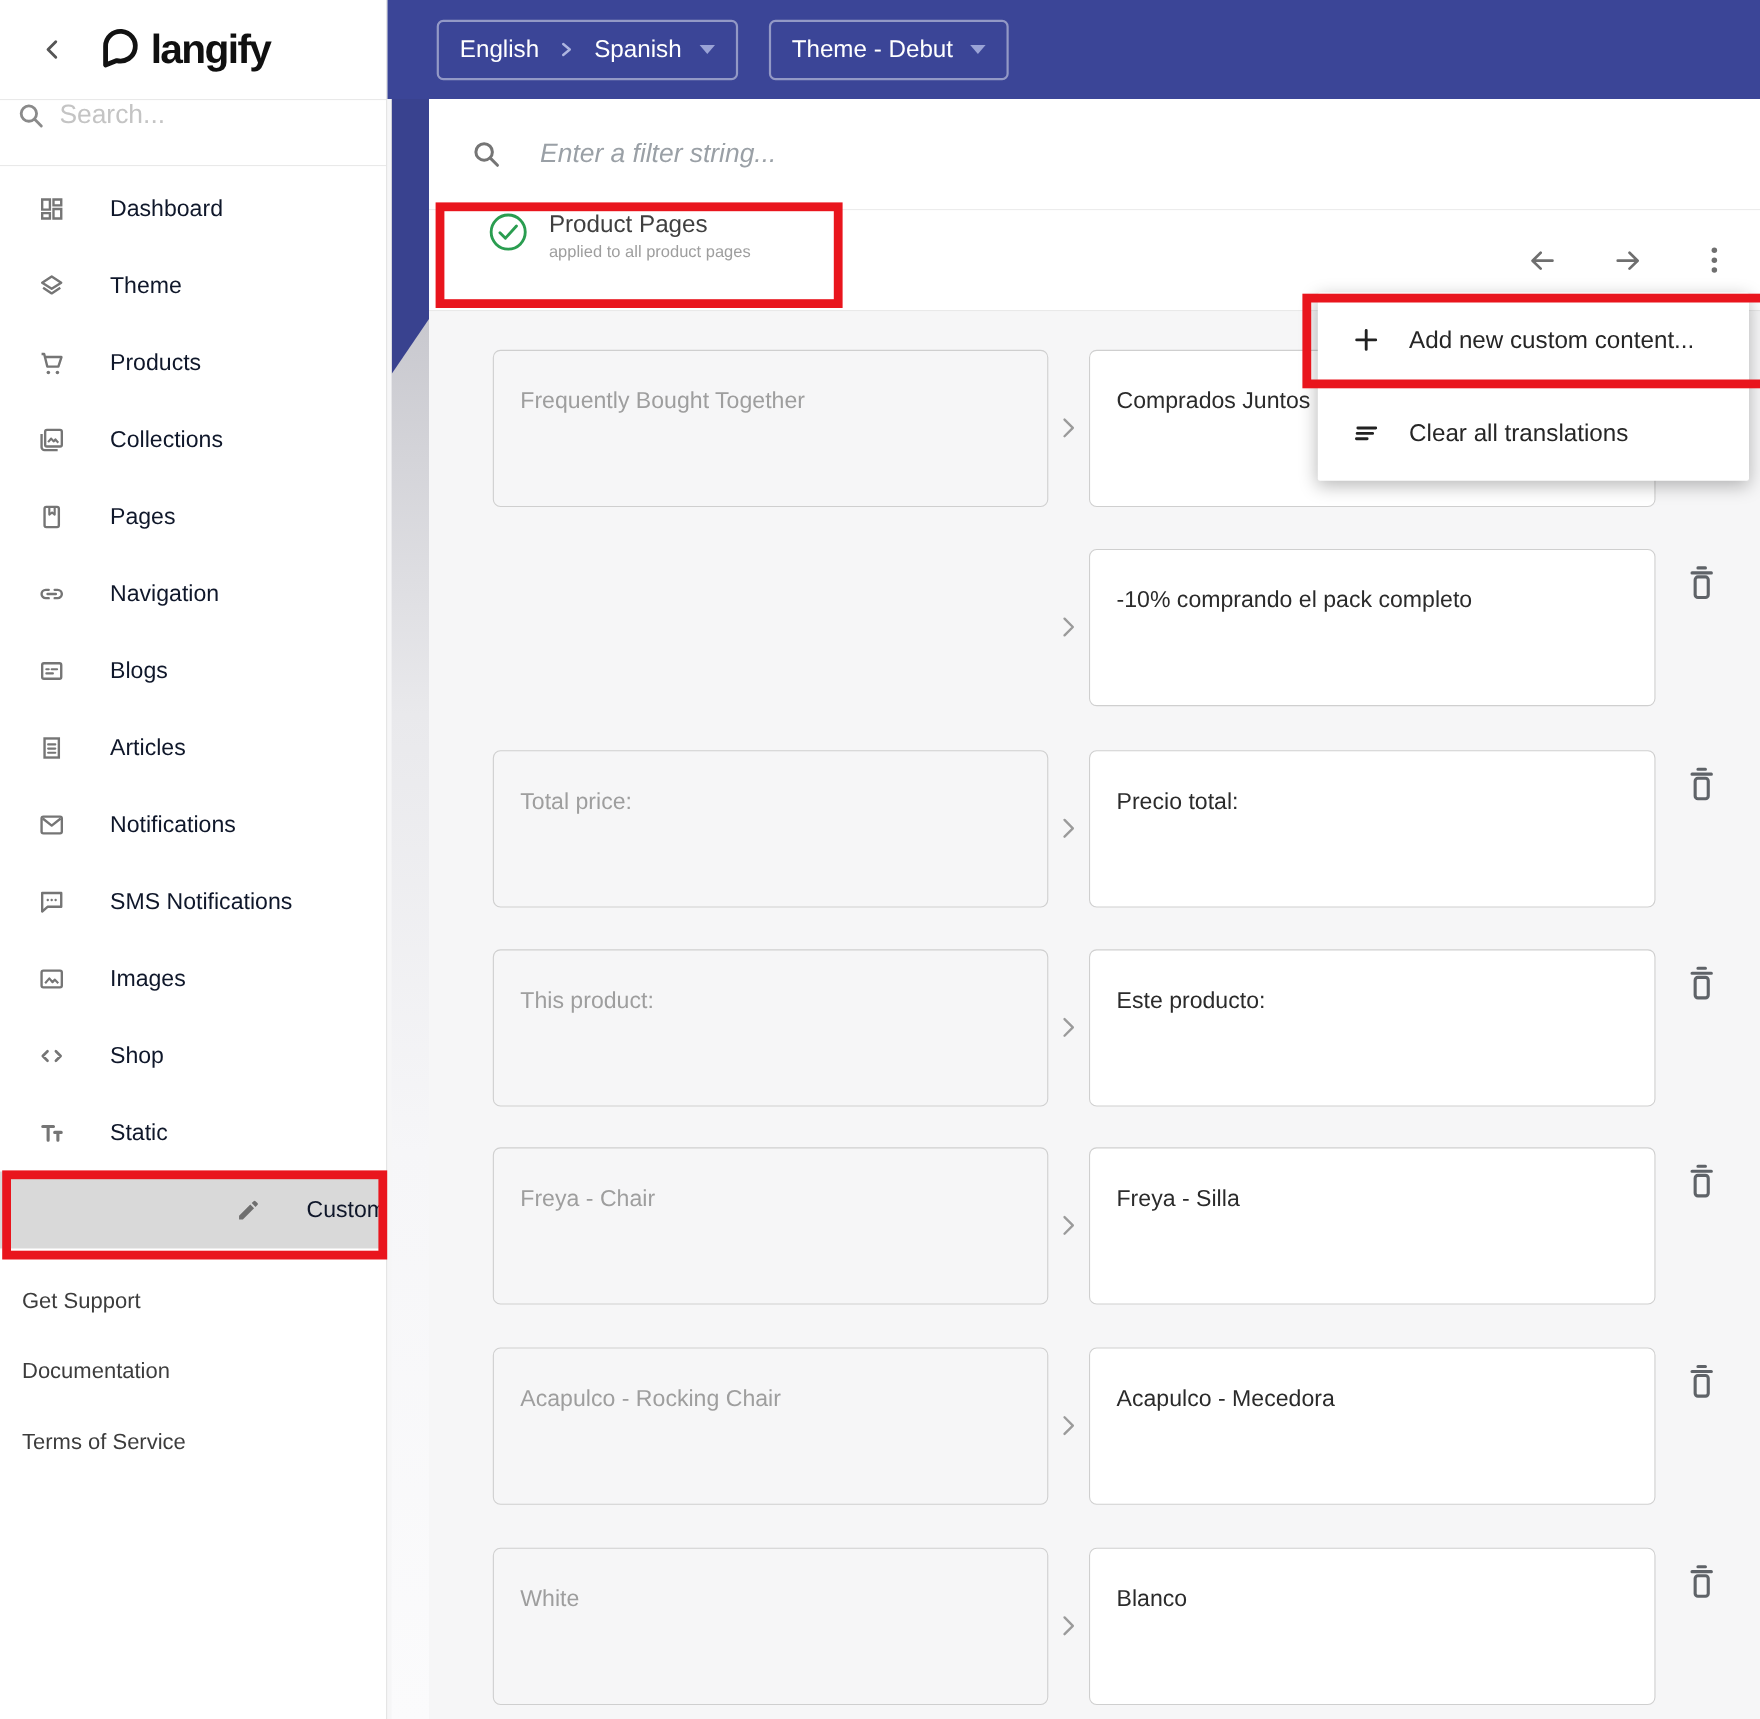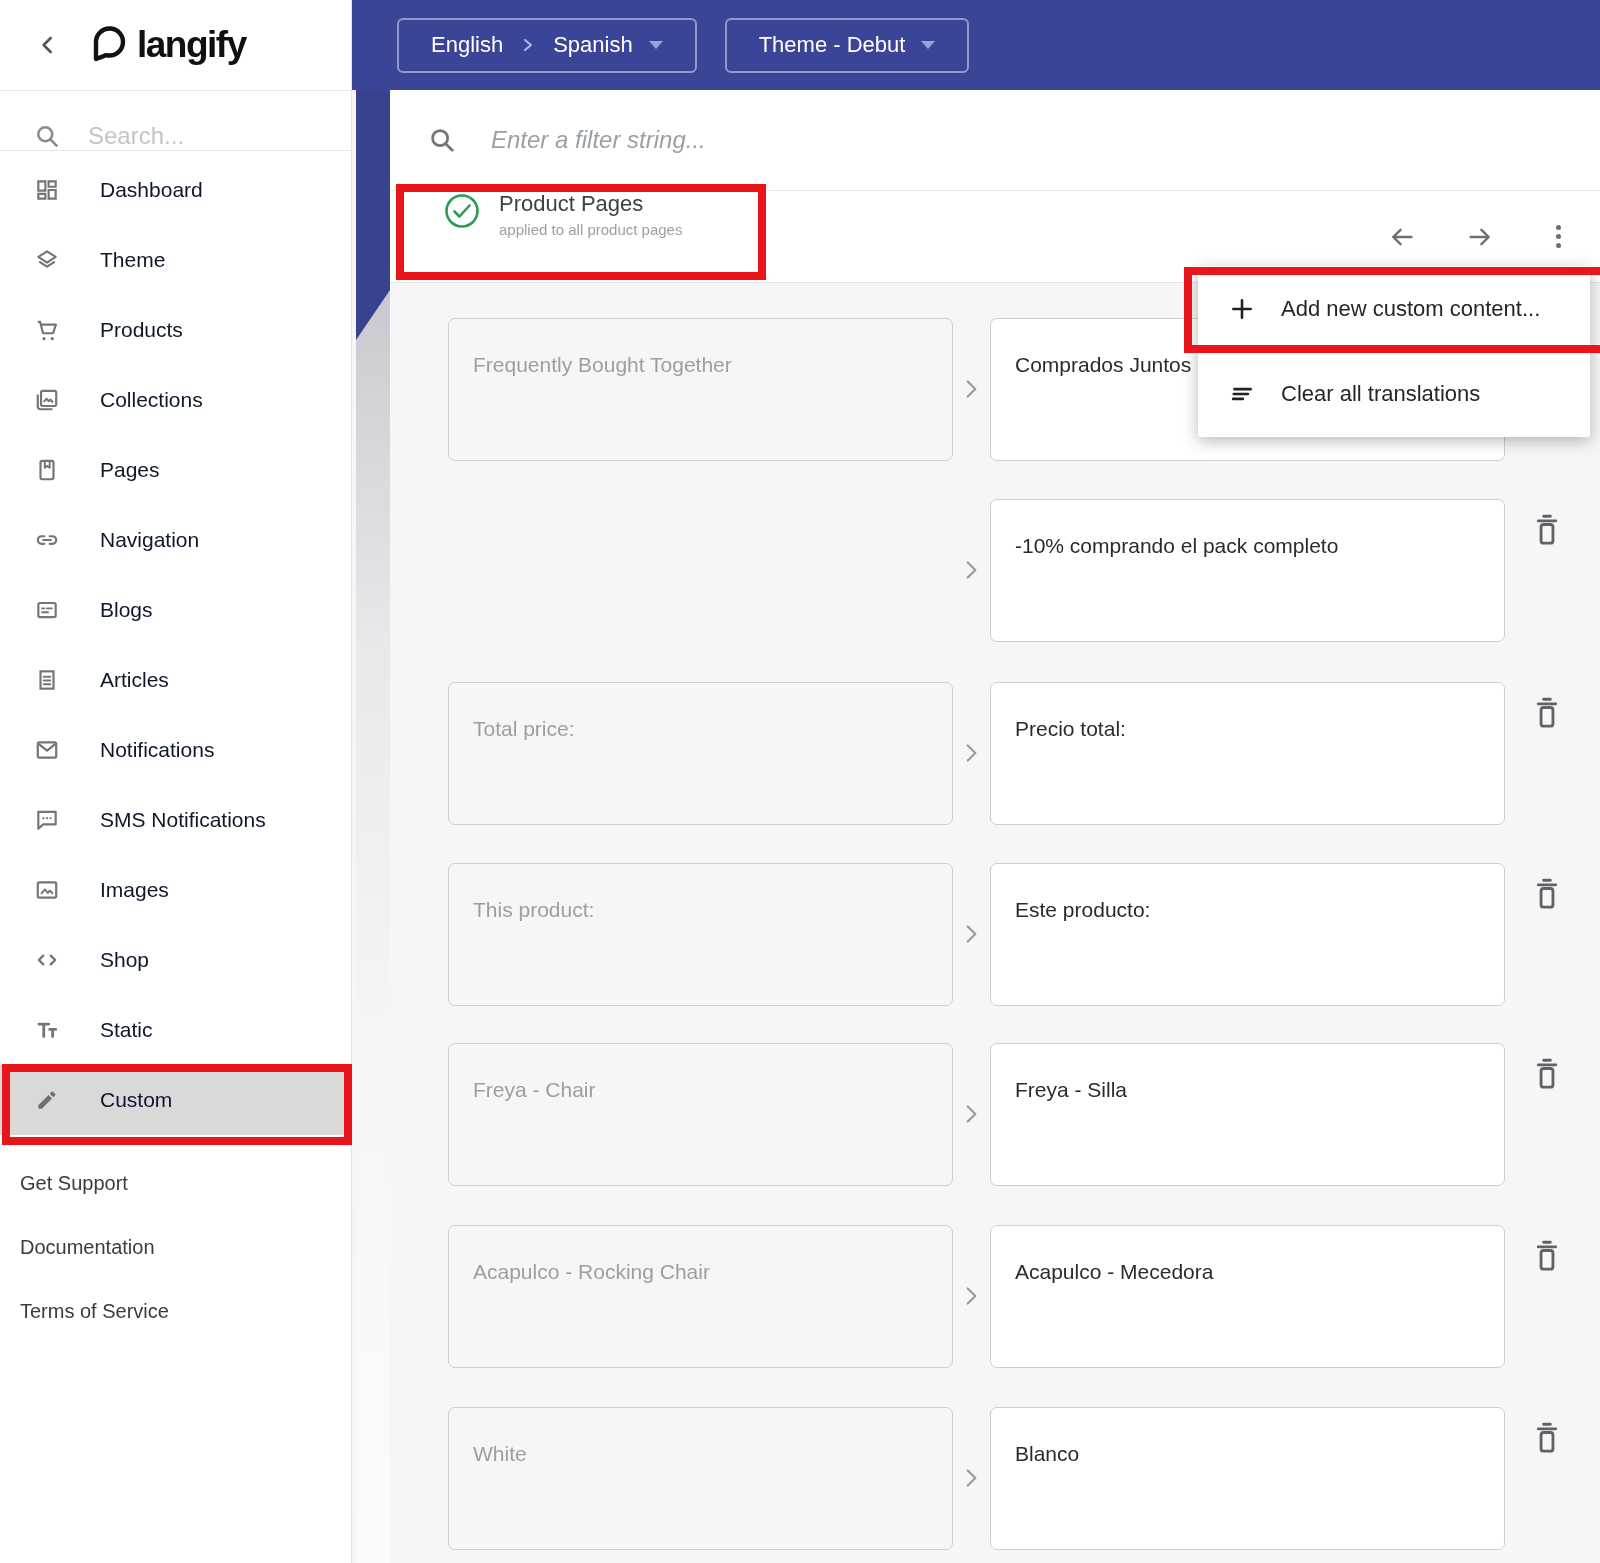--- a/index.html
+++ b/index.html
@@ -17,49 +17,49 @@
   .sidebar {
     position:absolute; left:0; top:0; width:352px; height:1563px;
     background:#fff; border-right:1px solid #e3e3e3; z-index:5;
   }
   .sidebar-header { height:90px; display:flex; align-items:center; padding-left:30px; }
   .back-btn { width:36px; height:36px; display:flex; align-items:center; justify-content:center; cursor:pointer; }
   .logo { display:flex; align-items:center; margin-left:20px; gap:7px; }
   .logo-text { font-size:37px; font-weight:700; color:#101010; letter-spacing:-1.5px; }
   .search-row {
     height:61px; border-top:1px solid #e9e9e9; border-bottom:1px solid #e9e9e9;
-    display:flex; align-items:flex-end; padding-left:33px; gap:27px;
+    display:flex; align-items:flex-start; padding-left:14px; gap:12px;
   }
   .search-row input {
     border:none; outline:none; font-size:24px; color:#555; width:220px;
     font-family:"Liberation Sans", sans-serif; background:transparent;
   }
   .search-row input::placeholder { color:#c4c4c4; }
   .nav { padding-top:4px; }
   .nav-item {
     height:70px; display:flex; align-items:center; padding-left:34px; gap:40px;
     font-size:21px; color:#0f172a; cursor:pointer;
   }
-  .nav-item.active { background:#d9d9d9; }
+  .nav-item.active { background:#d9d9d9;justify-content:flex-end; }
   .nicon { width:26px; height:26px; flex:0 0 26px; }
   .footer-links { margin-top:16px; }
   .footer-link {
     height:64px; display:flex; align-items:center; padding-left:20px;
     font-size:20px; color:#3c3c3c; cursor:pointer;
   }
 
   
   .topbar {
     position:absolute; left:352px; top:0; width:1248px; height:90px;
     background:#3b4597; display:flex; align-items:center; padding-left:45px; gap:28px; z-index:2;
   }
   .tb-btn {
     height:55px; border:2px solid rgba(255,255,255,0.45); border-radius:6px;
     color:#fff; font-size:22px; font-weight:500; display:flex; align-items:center;
-    padding:0 32px; gap:16px; cursor:pointer;
+    padding:0 19px; gap:16px; cursor:pointer;
   }
   .tb-caret {
     width:0; height:0; border-left:7px solid transparent; border-right:7px solid transparent;
     border-top:8px solid #9aa3d6;
   }
   .lang-sep { display:flex; align-items:center; margin:0 2px; }
 
   
   .edge-strip {
     position:absolute; left:356px; top:90px; width:34px; height:1473px; z-index:1;

